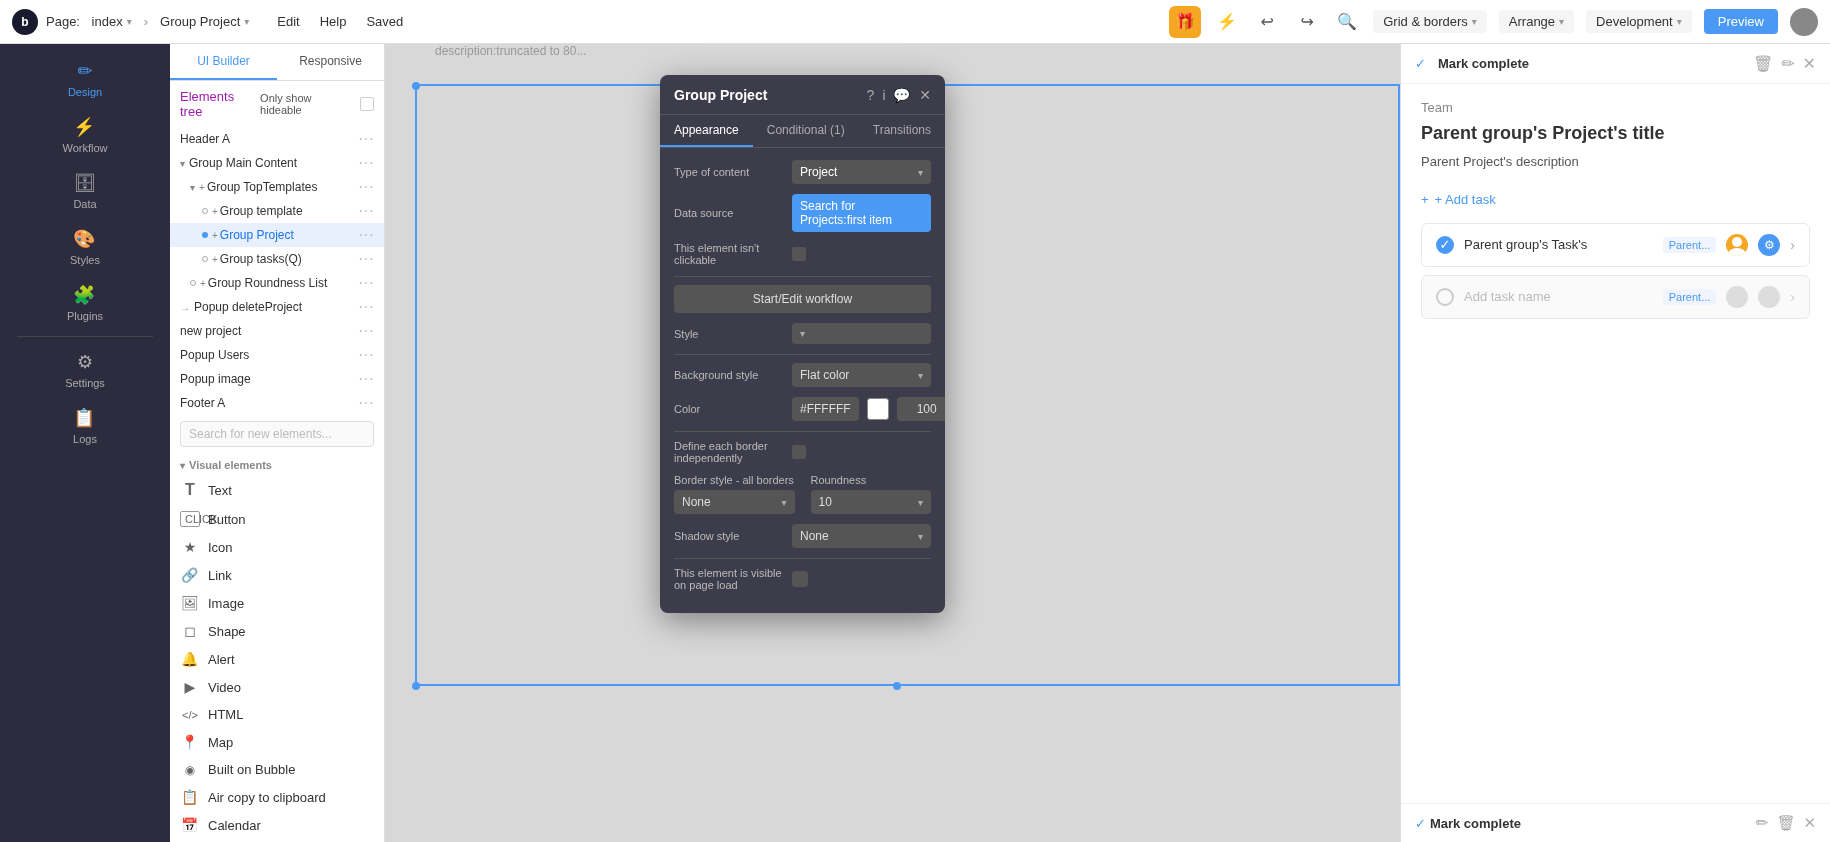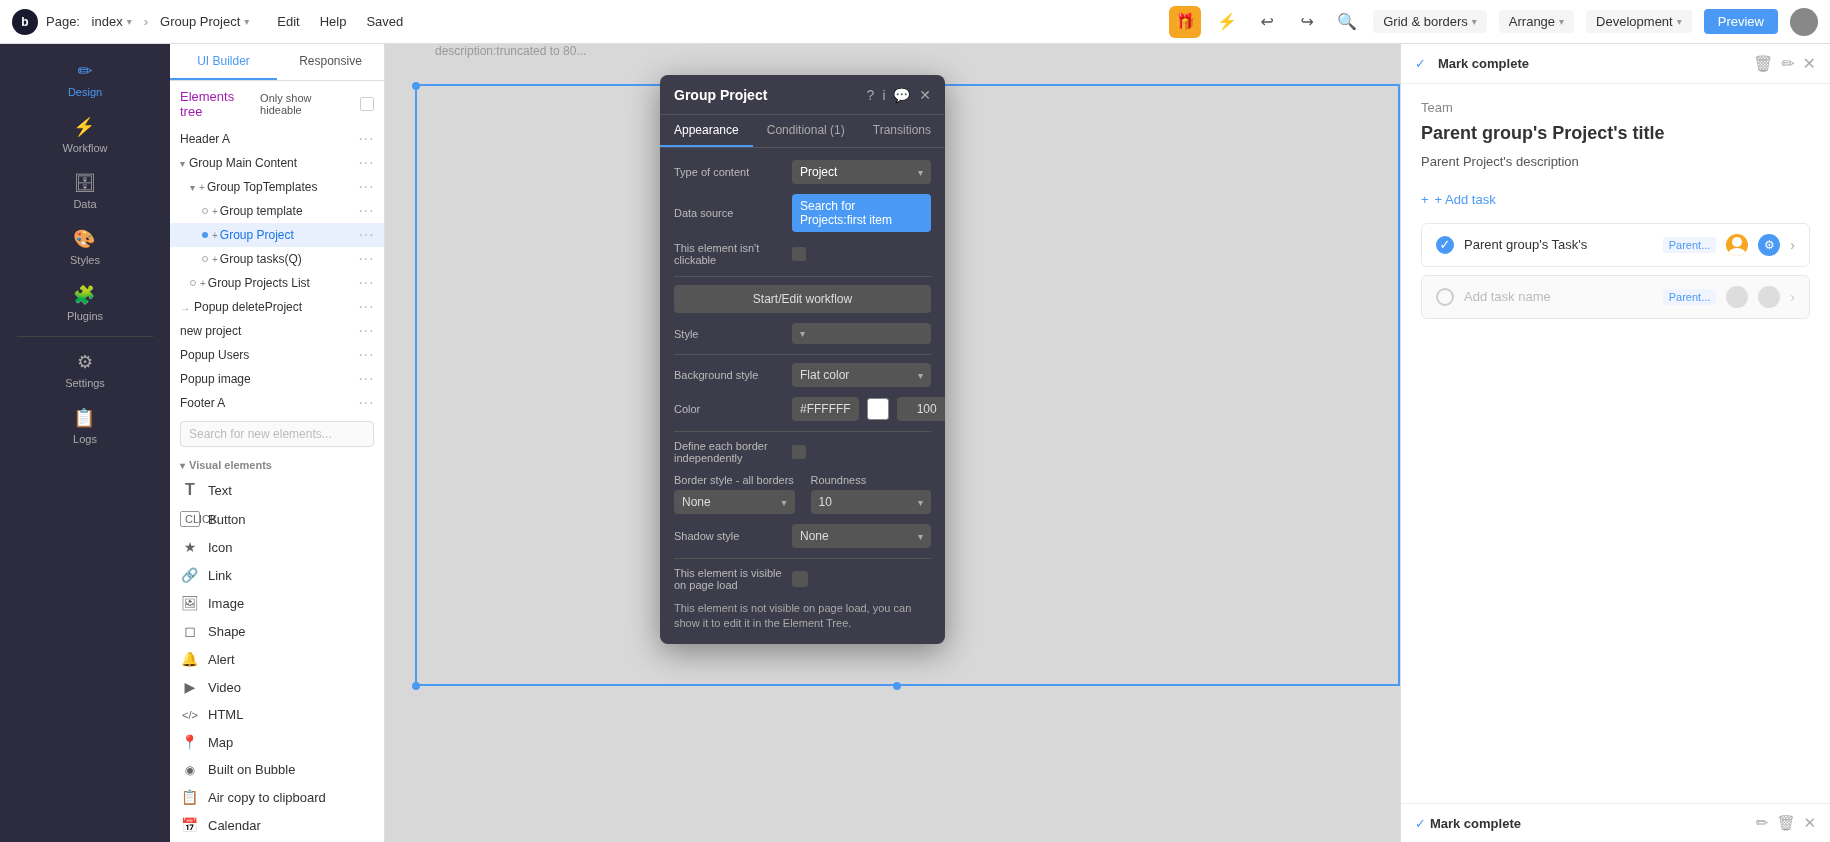--- a/index.html
+++ b/index.html
@@ -245,21 +245,21 @@
   </div>
   <div class="tree-item" style="padding-left:32px;">
     <span class="dot-outline"></span>
     <span class="plus-icon">+</span>
     <span>Group tasks(Q)</span>
     <span class="tree-dots">···</span>
   </div>
   <div class="tree-item" style="padding-left:20px;">
     <span class="dot-outline"></span>
     <span class="plus-icon">+</span>
-    <span>Group Projects List</span>
+    <span>Group Roundness List</span>
     <span class="tree-dots">···</span>
   </div>
   <div class="tree-item">
     <span style="margin-right:4px;color:#888;font-size:10px;">→</span>
     <span>Popup deleteProject</span>
     <span class="tree-dots">···</span>
   </div>
   <div class="tree-item">
     <span>new project</span>
     <span class="tree-dots">···</span>
@@ -443,21 +443,20 @@
       <div class="modal-select">
         <span>None</span>
         <span class="chevron-down">▾</span>
       </div>
     </div>
     <div class="modal-divider"></div>
     <div class="modal-row">
       <span class="modal-label">This element is visible on page load</span>
       <span class="visible-checkbox"></span>
     </div>
-    <div style="font-size:11px;color:#aaa;line-height:1.4;">This element is not visible on page load, you can show it to edit it in the Element Tree.</div>
   </div>
 </div>
 
 <div class="right-panel">
   <div class="right-panel-header">
     <span class="mark-complete-check">✓</span>
     <span class="right-panel-title">Mark complete</span>
     <div class="right-panel-icons">
       <span>🗑</span>
       <span>✏</span>

